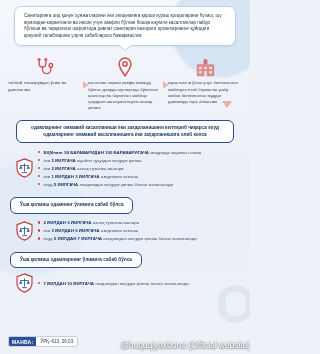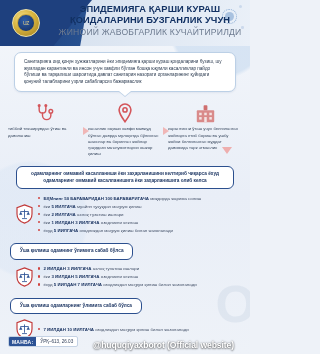--- a/index.html
+++ b/index.html
@@ -138,50 +138,35 @@
     border:1px solid #c4d2e4; border-radius:2px; background:#fff; overflow:hidden;
   }
   .source-tag{
     background:#2c5295; color:#fff; font-size:5px; font-weight:bold;
     padding:0 3px; display:flex; align-items:center; letter-spacing:.2px;
   }
   .source-val{
     color:#33415a; font-size:4.6px; padding:0 4px; display:flex; align-items:center;
   }
   .watermark{
-    position:absolute; right:16px; bottom:4px;
-    font-size:8.6px; font-weight:bold; color:#ffffff;
+    position:absolute; right:0; bottom:4px;
+    font-size:8.6px; font-weight:normal; color:#ffffff;
     text-shadow:0 0 2px rgba(0,0,0,.55), 0 1px 2px rgba(0,0,0,.45);
     letter-spacing:-.1px;
   }
   .ghost{
     position:absolute; right:-6px; bottom:20px; z-index:0;
     font-size:52px; font-weight:bold; color:rgba(185,200,220,.28);
   }
 </style>
 </head>
 <body>
 
 <div class="infographic">
 
-  <div class="header">
-    <div class="emblem">
-      <div class="emblem-inner">UZ</div>
-    </div>
-    <div class="virus v1"></div>
-    <div class="virus v2"></div>
-    <div class="virus v3"></div>
-    <div class="virus v4"></div>
-    <div class="virus v5"></div>
-    <div class="head-text">
-      <div class="head-l1">ЭПИДЕМИЯГА ҚАРШИ КУРАШ</div>
-      <div class="head-l2">ҚОИДАЛАРИНИ БУЗГАНЛИК УЧУН</div>
-      <div class="head-l3">ЖИНОИЙ ЖАВОБГАРЛИК КУЧАЙТИРИЛДИ</div>
-    </div>
-  </div>
 
   <div class="intro-wrap">
     <div class="intro">
       <span>Санитарияга оид қонун ҳужжатларини ёки эпидемияга қарши кураш қоидаларини бузиш, шу жумладан карантинли ва инсон учун хавфли бўлган бошқа юқумли касалликлар пайдо бўлиши ва тарқалиши шароитида давлат санитария назорати органларининг қуйидаги қонуний талабларини узрли сабабларсиз бажармаслик</span>
       <div class="intro-notch"></div>
     </div>
   </div>
 
   <div class="cols">
 

